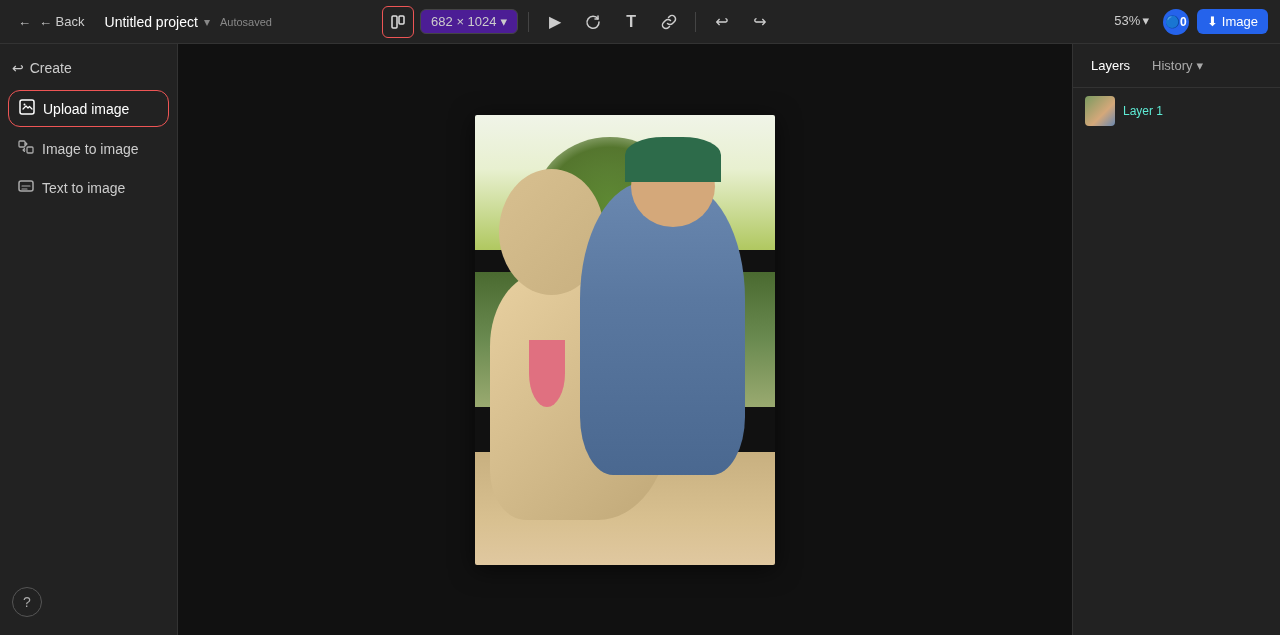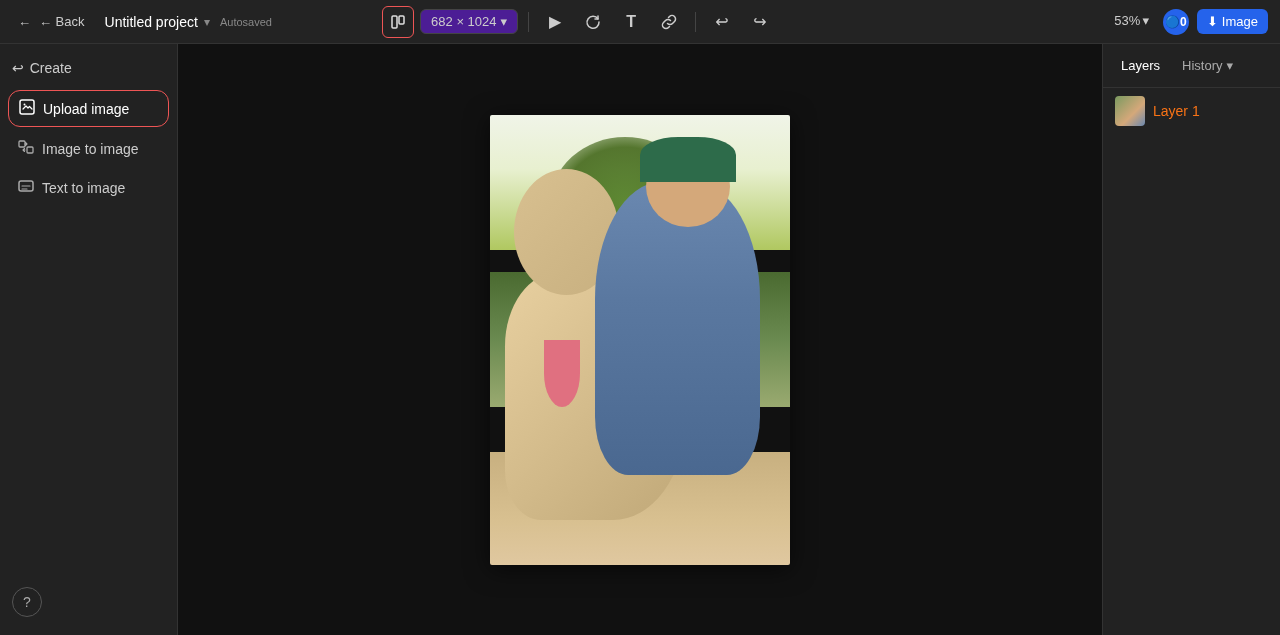--- a/index.html
+++ b/index.html
@@ -321,21 +321,21 @@
       bottom: 35%;
       left: 18%;
       width: 12%;
       height: 15%;
       background: #e07080;
       border-radius: 0 0 50% 50%;
     }
 
     
     .right-panel {
-      width: 178px;
+      width: 208px;
       background: #222;
       border-left: 1px solid #333;
       display: flex;
       flex-direction: column;
       flex-shrink: 0;
     }
     .right-panel-tabs {
       display: flex;
       align-items: center;
       border-bottom: 1px solid #333;
@@ -372,22 +372,22 @@
     }
     .layer-thumbnail {
       width: 30px;
       height: 30px;
       border-radius: 4px;
       overflow: hidden;
       flex-shrink: 0;
       background: linear-gradient(135deg, #7a9a60 0%, #d4a87a 60%, #6a88b0 100%);
     }
     .layer-name {
-      font-size: 14px;
-      color: #f97316;
+      font-size: 12px;
+      color: #5eead4;
     }
   </style>
 </head>
 <body>
 
 <div class="header">
   <div class="header-back">
     <span>←</span>
     <span style="margin-left:-14px; padding-left:18px;">← Back</span>
   </div>

